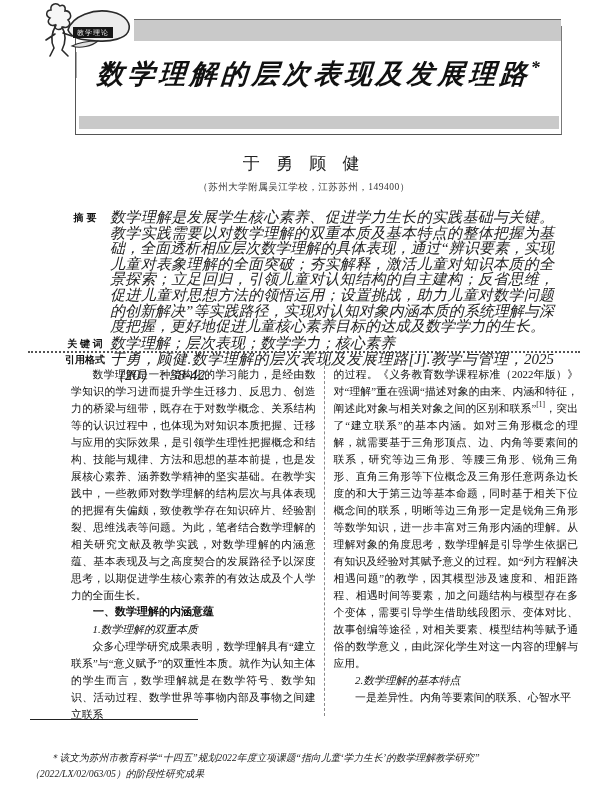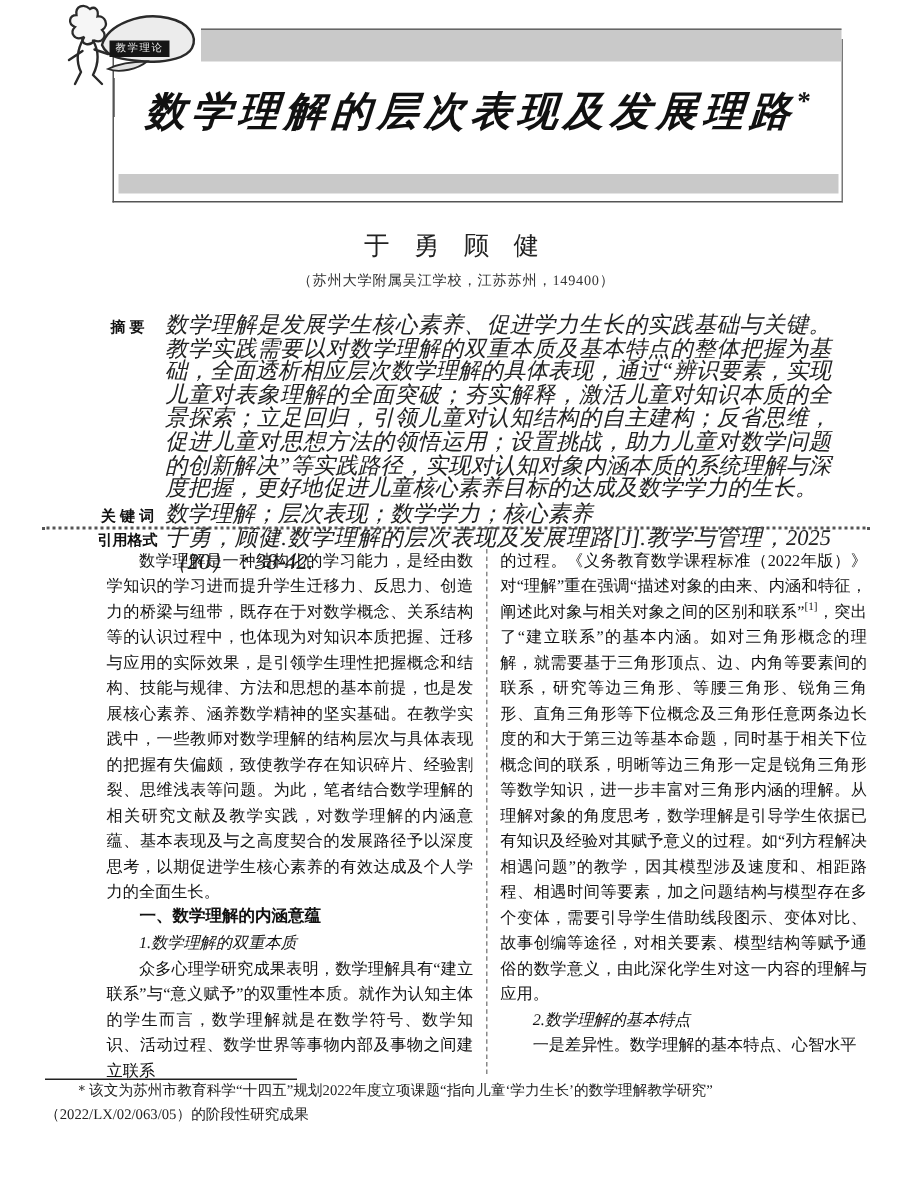--- a/index.html
+++ b/index.html
@@ -83,22 +83,22 @@
     text-indent:2em;margin:0;font-size:11px;
   }
   .h2{font-style:italic;text-indent:2em;margin:0;font-size:10.8px;}
   sup.ref{font-size:7.5px;line-height:0;}
 
   
   .footnote-rule{
     position:absolute;left:30px;top:719px;width:168px;border-top:1.5px solid #222;
   }
   .footnote{
-    position:absolute;left:30px;top:720px;width:548px;
-    font-size:9.8px;line-height:16px;color:#222;text-align:justify;
+    position:absolute;left:30px;top:750px;width:548px;
+    font-size:9.8px;line-height:16px;font-style:italic;color:#222;text-align:justify;
   }
   .footnote .fn-line1{text-indent:2em;margin:0;}
   .footnote .fn-line2{text-indent:0;margin:0;}
 </style>
 </head>
 <body>
 
 <div class="page">
 
   <div class="logo">
@@ -146,21 +146,21 @@
   <div class="body-cols">
     <div class="col col-left">
       <p>数学理解是一种结构化的学习能力，是经由数学知识的学习进而提升学生迁移力、反思力、创造力的桥梁与纽带，既存在于对数学概念、关系结构等的认识过程中，也体现为对知识本质把握、迁移与应用的实际效果，是引领学生理性把握概念和结构、技能与规律、方法和思想的基本前提，也是发展核心素养、涵养数学精神的坚实基础。在教学实践中，一些教师对数学理解的结构层次与具体表现的把握有失偏颇，致使教学存在知识碎片、经验割裂、思维浅表等问题。为此，笔者结合数学理解的相关研究文献及教学实践，对数学理解的内涵意蕴、基本表现及与之高度契合的发展路径予以深度思考，以期促进学生核心素养的有效达成及个人学力的全面生长。</p>
       <p class="h1">一、数学理解的内涵意蕴</p>
       <p class="h2">1.数学理解的双重本质</p>
       <p>众多心理学研究成果表明，数学理解具有“建立联系”与“意义赋予”的双重性本质。就作为认知主体的学生而言，数学理解就是在数学符号、数学知识、活动过程、数学世界等事物内部及事物之间建立联系</p>
     </div>
     <div class="col col-right">
       <p class="no-indent"><span>的过程。《义务教育数学课程标准（2022年版）》对“理解”重在强调“描述对象的由来、内涵和特征，阐述此对象与相关对象之间的区别和联系”</span><sup class="ref">[1]</sup><span>，突出了“建立联系”的基本内涵。如对三角形概念的理解，就需要基于三角形顶点、边、内角等要素间的联系，研究等边三角形、等腰三角形、锐角三角形、直角三角形等下位概念及三角形任意两条边长度的和大于第三边等基本命题，同时基于相关下位概念间的联系，明晰等边三角形一定是锐角三角形等数学知识，进一步丰富对三角形内涵的理解。从理解对象的角度思考，数学理解是引导学生依据已有知识及经验对其赋予意义的过程。如“列方程解决相遇问题”的教学，因其模型涉及速度和、相距路程、相遇时间等要素，加之问题结构与模型存在多个变体，需要引导学生借助线段图示、变体对比、故事创编等途径，对相关要素、模型结构等赋予通俗的数学意义，由此深化学生对这一内容的理解与应用。</span></p>
       <p class="h2">2.数学理解的基本特点</p>
-      <p>一是差异性。数学理解的基本特点、心智水平</p>
+      <p>一是差异性。内角等要素间的联系、心智水平</p>
     </div>
   </div>
 
   <div class="footnote-rule"></div>
   <div class="footnote">
     <p class="fn-line1">＊该文为苏州市教育科学“十四五”规划2022年度立项课题“指向儿童‘学力生长’的数学理解教学研究”</p>
     <p class="fn-line2">（2022/LX/02/063/05）的阶段性研究成果</p>
   </div>
 
 </div>

